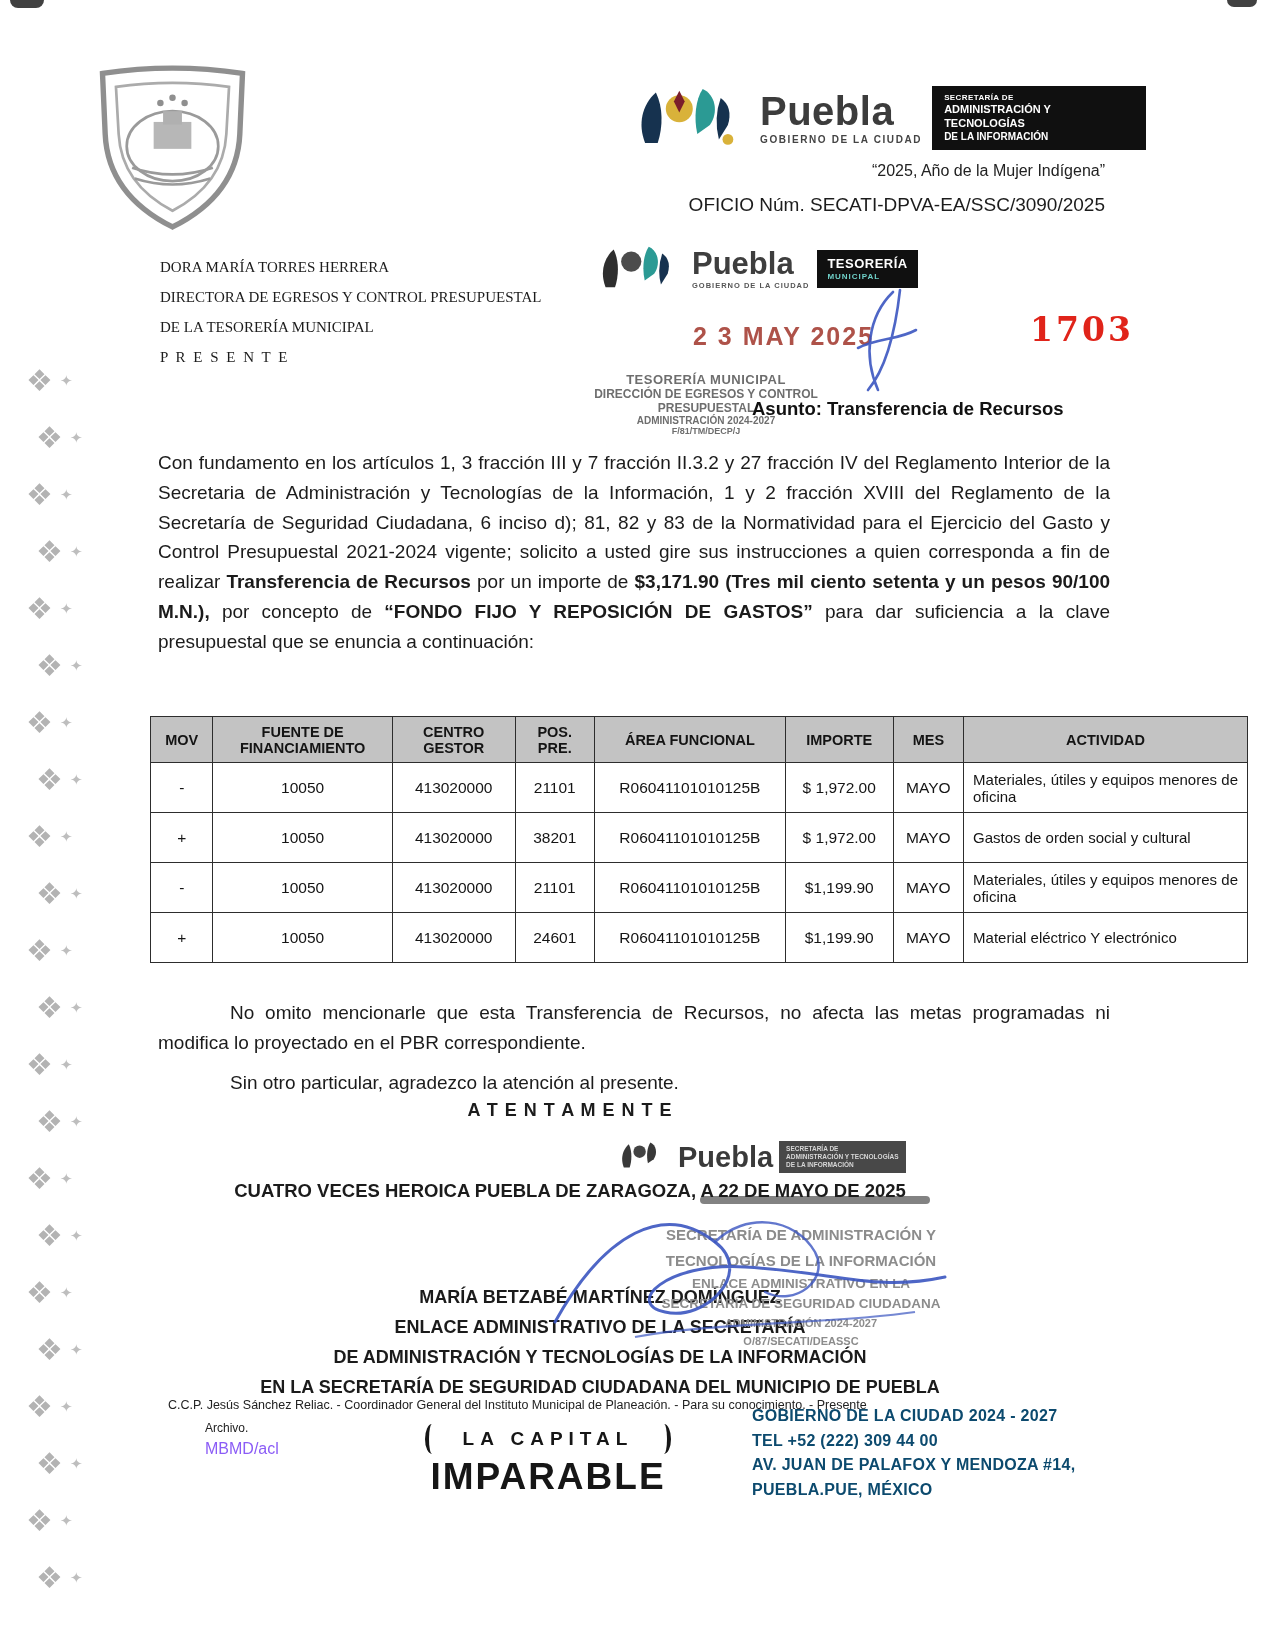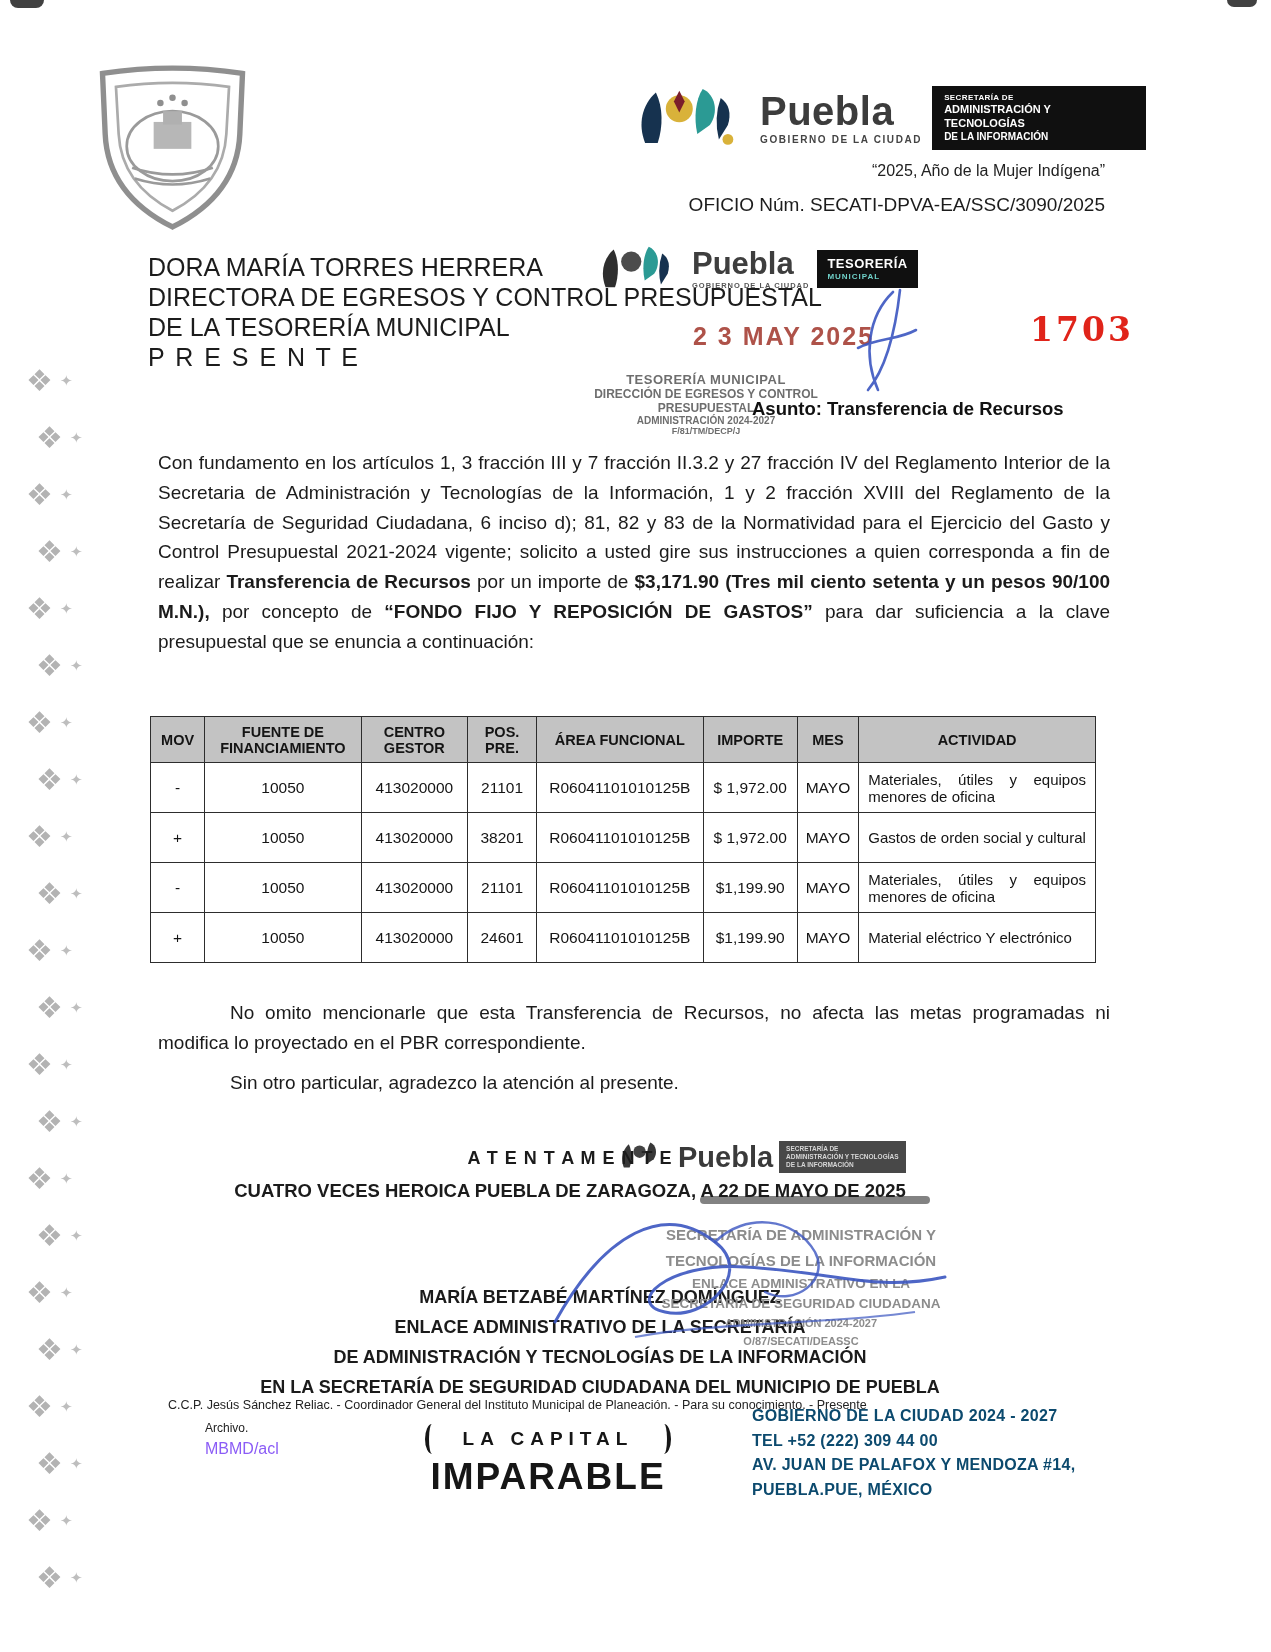--- a/index.html
+++ b/index.html
@@ -37,21 +37,21 @@
   .brand { font-size: 40px; font-weight: 700; color: #3c3c3c; letter-spacing: .5px; }
   .brand-sub { font-size: 10px; font-weight: 700; color: #444; letter-spacing: 1.6px; margin-top: 4px; }
   .sec-box { background: #101010; color: #fff; padding: 7px 12px; width: 214px; line-height: 1.25; }
   .sec-box .s1 { font-size: 8px; font-weight: 700; letter-spacing: .4px; }
   .sec-box .s2 { font-size: 11px; font-weight: 700; }
   .sec-box .s3 { font-size: 10px; font-weight: 700; }
   .quote  { left: 600px; top: 162px; width: 505px; text-align: right; font-size: 16px; color: #222; }
   .oficio { left: 560px; top: 194px; width: 545px; text-align: right; font-size: 19px; color: #1c1c1c; }
 
   
-  .recipient { left: 148px; top: 252px; font-size: 25px; line-height: 30px; color: #1c1c1c; }
+  .recipient { left: 160px; top: 252px; font-size: 15px; line-height: 30px; color: #1c1c1c; font-family: Liberation Serif, serif; }
   .recipient .presente { letter-spacing: 2px; }
 
   
   .tes-stamp { left: 596px; top: 240px; display:flex; align-items:center; gap:8px; }
   .tes-brand { font-size: 31px; font-weight: 700; color: #3e3e3e; line-height:1; }
   .tes-brand-sub { font-size: 7.5px; font-weight:700; color:#555; letter-spacing:1px; margin-top:3px; }
   .tes-box { background:#101010; color:#fff; padding:6px 10px; line-height:1.2; }
   .tes-box .t1 { font-size: 13px; font-weight: 700; letter-spacing:.5px; }
   .tes-box .t2 { font-size: 8px; font-weight: 700; color:#6fd0c8; letter-spacing:1px; }
   .stamp-date { left: 693px; top: 322px; font-size: 25px; font-weight:700; color: #a8443a; letter-spacing: 2px; opacity:.92; }
@@ -65,32 +65,32 @@
 
   .asunto { left: 752px; top: 398px; font-size: 18.5px; font-weight: 700; color:#111; }
 
   
   .body-p { left: 158px; width: 952px; font-size: 19px; line-height: 29.8px; text-align: justify; color:#1b1b1b; }
   .p1 { top: 448px; }
   .p2 { top: 998px; text-indent: 72px; }
   .p3 { left: 230px; top: 1072px; font-size: 19px; color:#1b1b1b; }
 
   
-  .tbl-wrap { left: 150px; top: 716px; width: 946px; }
+  .tbl-wrap { left: 150px; top: 716px; width: 1098px; }
   table { border-collapse: collapse; width: 100%; font-size: 15.5px; color:#141414; }
   th, td { border: 1.6px solid #2d2d2d; padding: 4px 6px; }
   th { background: #c3c3c3; font-weight: 700; font-size: 14.5px; height: 46px; }
   td { height: 50px; text-align: center; }
   td.activity { text-align: justify; padding: 4px 9px; font-size: 15px; }
   .col-mov { width: 55px; } .col-fte { width: 158px; } .col-cg { width: 108px; }
   .col-pos { width: 70px; } .col-af { width: 168px; } .col-imp { width: 95px; }
   .col-mes { width: 62px; } .col-act { width: 250px; }
 
   
-  .atentamente { left: 130px; top: 1148px; width: 880px; text-align:center; font-size: 18px; font-weight: 700; letter-spacing: 1px; }
+  .atentamente { left: 130px; top: 1100px; width: 880px; text-align:center; font-size: 18px; font-weight: 700; letter-spacing: 1px; }
   .date-line   { left: 130px; top: 1180px; width: 880px; text-align:center; font-size: 18.5px; font-weight: 700; }
   .signer { left: 130px; top: 1282px; width: 940px; text-align:center; font-size: 18px; font-weight:700; line-height: 30px; }
 
   
   .dark-stamp { left: 618px; top: 1138px; display:flex; align-items:center; gap:6px; opacity:.88; z-index:3; }
   .dark-brand { font-size: 29px; font-weight:700; color:#1f1f1f; }
   .dark-box { background:#242424; color:#cfcfcf; padding:4px 7px; line-height:1.2; opacity:.95; }
   .dark-box div { font-size: 6.5px; font-weight:700; }
   .dark-smear { left: 700px; top: 1196px; width: 230px; height: 8px; background:#1c1c1c; opacity:.55; border-radius:4px; z-index:3; }
 

